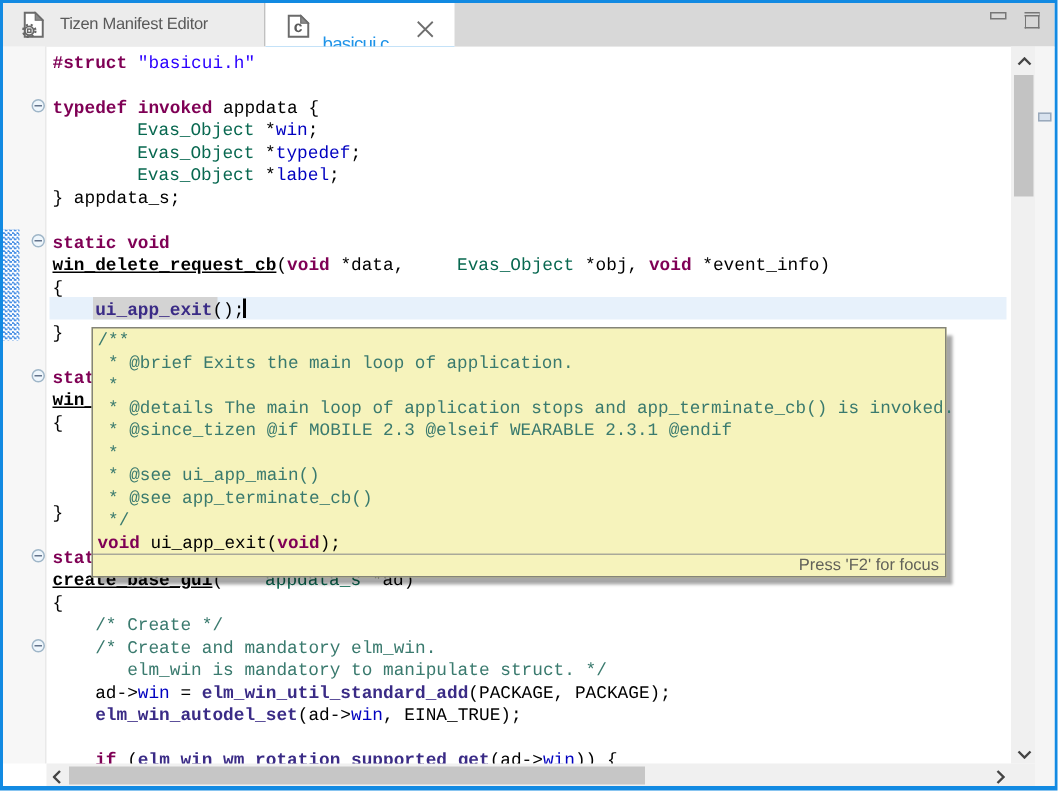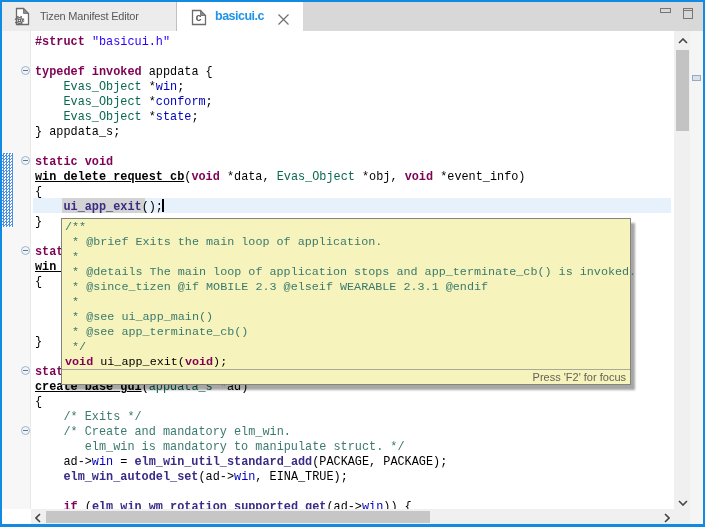--- a/index.html
+++ b/index.html
@@ -3,21 +3,21 @@
 <style>
 html,body{margin:0;padding:0;}
 #win{position:relative;width:705px;height:527px;background:#fff;overflow:hidden;
   border-top:2px solid #128ae2;border-left:2px solid #128ae2;border-right:2px solid #128ae2;border-bottom:3px solid #128ae2;
   box-sizing:border-box;font-family:"Liberation Sans",sans-serif;}
 
 #tabbar{position:absolute;left:0;top:0;width:701px;height:29px;background:#d8d8d8;border-bottom:1px solid #c9c9c9;}
 .tab1{position:absolute;left:0;top:0;width:174px;height:29px;background:#ececec;border-right:1px solid #c0c0c0;}
 .tab1 .txt{position:absolute;left:38px;top:7.5px;font-size:11px;letter-spacing:-0.2px;color:#595959;white-space:nowrap;}
 .tab2{position:absolute;left:175px;top:0;width:126px;height:32px;background:#fff;border-bottom:3px solid #128ae2;box-sizing:border-box;}
-.tab2 .txt{position:absolute;left:38px;top:7px;font-size:12.5px;letter-spacing:-0.5px;color:#1e93e8;font-weight:bold;white-space:nowrap;}
+.tab2 .txt{position:absolute;left:38px;top:20px;font-size:12.5px;letter-spacing:-0.5px;color:#1e93e8;font-weight:normal;white-space:nowrap;}
 .icon1{position:absolute;left:11px;top:5px;}
 .icon2{position:absolute;left:14px;top:7px;}
 .closex{position:absolute;left:100px;top:11px;}
 .minico{position:absolute;left:658px;top:6px;width:9px;height:3px;border:1px solid #767676;}
 .maxico{position:absolute;left:681px;top:6px;width:8px;height:7px;border:1px solid #767676;border-top:3px double #767676;}
 
 #editor{position:absolute;left:0;top:29px;width:701px;height:493px;background:#fff;}
 #hatch{position:absolute;left:0;top:122px;width:11px;height:74px;
  background:repeating-conic-gradient(#4a90e4 0% 25%, #ffffff 0% 50%);
  background-size:3px 3px;}
@@ -25,21 +25,21 @@
 .fold{position:absolute;left:19px;width:9px;height:9px;border:1px solid #9fb6c8;border-radius:50%;box-sizing:border-box;background:#eef6fc;}
 .fold:after{content:"";position:absolute;left:1.2px;right:1.2px;top:3px;height:1.2px;background:#64748c;}
 
 #curline{position:absolute;left:30.5px;top:167px;width:638px;height:15px;background:#e7f1fb;}
 #occ{position:absolute;left:60px;top:167px;width:83px;height:15px;background:#d3d3d3;}
 #cursor{position:absolute;left:160px;top:168px;width:1.5px;height:13px;background:#000;}
 #code{position:absolute;left:33px;top:4px;margin:0;font-family:"Liberation Mono",monospace;font-size:11.85px;line-height:15px;white-space:pre;color:#000;}
 .k{color:#7f0055;font-weight:bold;}
 .s{color:#2a00ff;}
 .f{color:#0000c0;}
-.t{color:#086850;}
+.t{color:#086850;margin-left:28px;}
 .fn{color:#3a2b86;font-weight:bold;}
 .fd{font-weight:bold;text-decoration:underline;}
 .c{color:#3a7a6e;}
 
 #vtrack{position:absolute;left:672px;top:0px;width:16px;height:478px;background:#f0f0f0;}
 #vthumb{position:absolute;left:673.5px;top:19px;width:13px;height:81px;background:#c3c3c3;}
 #ruler{position:absolute;left:688px;top:0px;width:13px;height:493px;background:#f5f5f5;}
 #mark{position:absolute;left:690px;top:44px;width:9px;height:6px;background:#d8e2ee;border:1px solid #9aa9bb;box-sizing:border-box;}
 #htrack{position:absolute;left:29px;top:478px;width:659px;height:15px;background:#f0f0f0;}
 .chev{position:absolute;}
@@ -83,42 +83,42 @@
     <div class="fold" style="top:124.5px"></div>
     <div class="fold" style="top:214.5px"></div>
     <div class="fold" style="top:334.5px"></div>
     <div class="fold" style="top:394.5px"></div>
     <div id="curline"></div>
     <div id="occ"></div>
     <pre id="code"><span class="k">#struct</span> <span class="s">"basicui.h"</span>
 
 <span class="k">typedef invoked</span> appdata {
     <span class="t">Evas_Object</span> *<span class="f">win</span>;
-    <span class="t">Evas_Object</span> *<span class="f">conform</span>;
-    <span class="t">Evas_Object</span> *<span class="f">state</span>;
+    <span class="t">Evas_Object</span> *<span class="f">typedef</span>;
+    <span class="t">Evas_Object</span> *<span class="f">label</span>;
 } appdata_s;
 
 <span class="k">static void</span>
 <span class="fd">win_delete_request_cb</span>(<span class="k">void</span> *data, <span class="t">Evas_Object</span> *obj, <span class="k">void</span> *event_info)
 {
     <span class="fn">ui_app_exit</span>();
 }
 
 <span class="k">static void</span>
 <span class="fd">win_back_cb</span>(<span class="k">void</span> *data, <span class="t">Evas_Object</span> *obj, <span class="k">void</span> *event_info)
 {
     appdata_s *ad = data;
     <span class="c">/* Let window go to hide state. */</span>
     <span class="fn">elm_win_lower</span>(ad-&gt;<span class="f">win</span>);
 }
 
 <span class="k">static void</span>
 <span class="fd">create_base_gui</span>(<span class="t">appdata_s</span> *ad)
 {
-    <span class="c">/* Exits */</span>
+    <span class="c">/* Create */</span>
     <span class="c">/* Create and mandatory elm_win.</span>
 <span class="c">       elm_win is mandatory to manipulate struct. */</span>
     ad-&gt;<span class="f">win</span> = <span class="fn">elm_win_util_standard_add</span>(PACKAGE, PACKAGE);
     <span class="fn">elm_win_autodel_set</span>(ad-&gt;<span class="f">win</span>, EINA_TRUE);
 
     <span class="k">if</span> (<span class="fn">elm_win_wm_rotation_supported_get</span>(ad-&gt;<span class="f">win</span>)) {</pre>
     <div id="cursor"></div>
     <div id="vtrack"></div>
     <div id="vthumb"></div>
     <svg class="chev" style="left:676px;top:7px" width="10" height="6" viewBox="0 0 10 6">

